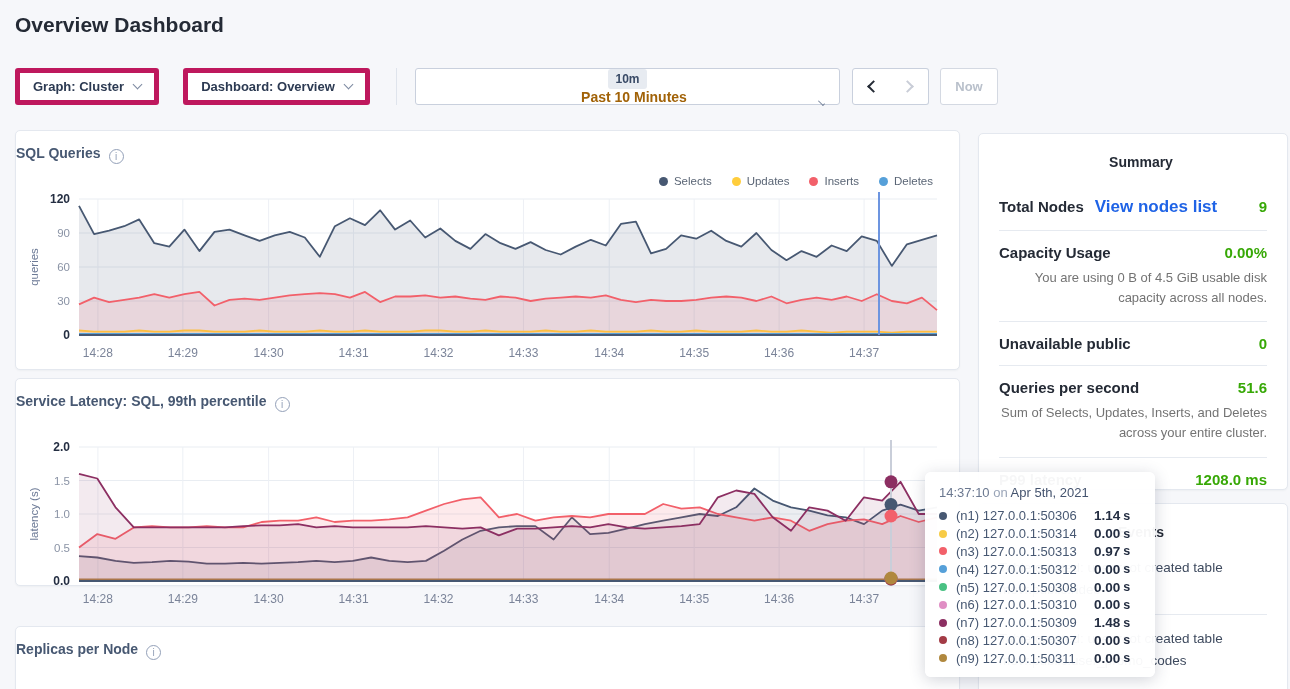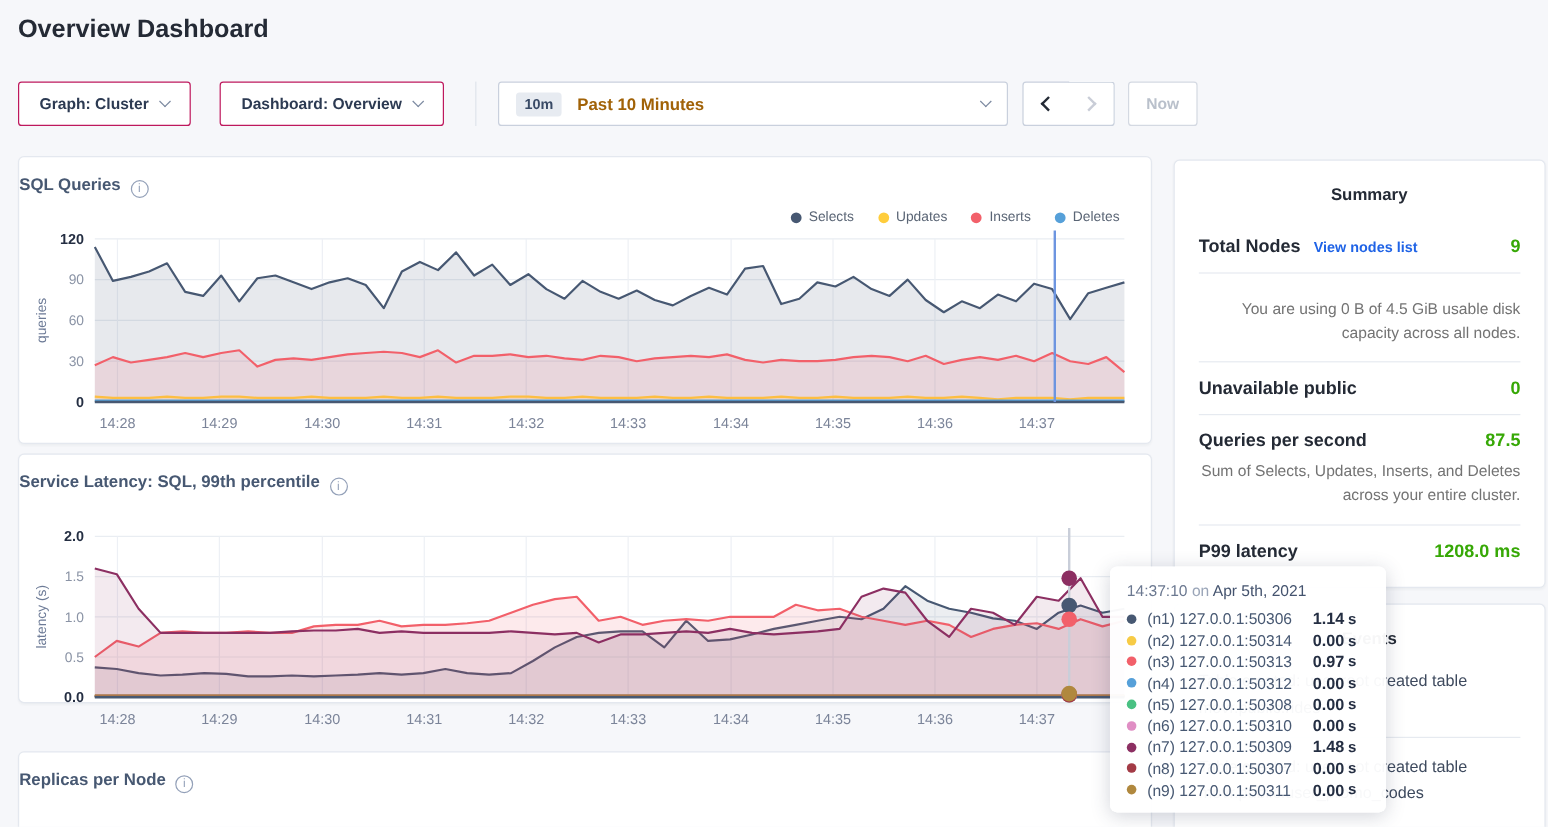--- a/index.html
+++ b/index.html
@@ -2,26 +2,26 @@
 <html><head>
 <meta charset="utf-8">
 <style>
   * { margin:0; padding:0; box-sizing:border-box; }
   html,body { width:1290px; height:689px; overflow:hidden; }
   body { position:relative; background:#f6f7fa; font-family:"Liberation Sans", sans-serif; }
 
   .page-title { position:absolute; left:15px; top:13px; font-size:21px; font-weight:700; color:#242a35; }
 
   
-  .dd { position:absolute; top:68px; height:37px; background:#fff; border:1px solid #be185d; border-radius:3px;
+  .dd { position:absolute; top:68px; height:37px; background:#fff; border:5px solid #be185d; border-radius:3px;
         display:flex; align-items:center; justify-content:center; gap:10px; font-size:13px; font-weight:700; color:#2c3a52; cursor:pointer; }
   .chev { width:7px; height:7px; border-right:1.6px solid #7c89a0; border-bottom:1.6px solid #7c89a0; transform:rotate(45deg); margin-top:-4px; }
   .tb-divider { position:absolute; left:396px; top:68px; width:1px; height:37px; background:#dfe4ec; }
   .timebox { position:absolute; left:415px; top:68px; width:425px; height:37px; background:#fff; border:1px solid #c9d0dd;
-             border-radius:3px; display:flex; align-items:center; padding:0 14px; cursor:pointer; }
+             border-radius:3px; display:flex; align-items:center; padding:0 14px; cursor:pointer;flex-direction:column; }
   .timebadge { background:#e7ebf1; border-radius:3px; padding:3px 7px; font-size:12px; font-weight:700; color:#394a66; }
   .timelabel { margin-left:13px; font-size:14px; font-weight:700; color:#a16207; }
   .timebox .chev { margin-left:auto; }
   .navbtn { position:absolute; top:68px; height:37px; width:39px; background:#fff; border:1px solid #c9d0dd;
             display:flex; align-items:center; justify-content:center; cursor:pointer; }
   .navbtn.prev { left:852px; border-radius:3px 0 0 3px; }
   .navbtn.next { left:890px; border-left:none; border-radius:0 3px 3px 0; }
   .arr { width:9px; height:9px; }
   .arr.l { border-left:2.4px solid #242a35; border-bottom:2.4px solid #242a35; transform:rotate(45deg); margin-left:4px; }
   .arr.r { border-right:2.4px solid #c9cdd7; border-top:2.4px solid #c9cdd7; transform:rotate(45deg); margin-right:4px; }
@@ -41,21 +41,21 @@
   .chart-svg { position:absolute; left:8px; top:58px; }
 
   
   #card-summary { left:978px; top:133px; width:310px; height:357px; }
   .panel-title { position:absolute; top:20px; left:16px; right:0; text-align:center; font-size:14px; font-weight:700; color:#242a35; }
   .summary-rows { position:absolute; top:50px; left:20px; right:20px; }
   .srow { padding:13px 0; border-bottom:1px solid #e6eaf0;text-align:right; }
   .srow:last-child { border-bottom:none; }
   .srow-head { display:flex; align-items:baseline; }
   .srow-label { font-size:15px; font-weight:700; color:#242a35; }
-  .srow-link { font-size:12px; font-weight:700; color:#1f63e6; margin-left:11px; text-decoration:none; cursor:pointer; }
+  .srow-link { font-size:17px; font-weight:700; color:#1f63e6; margin-left:11px; text-decoration:none; cursor:pointer; }
   .srow-value { margin-left:auto; font-size:15px; font-weight:700; color:#37a806; }
   .srow-desc { margin-top:7px; font-size:13px; line-height:1.55; color:#737373; }
 
   
   #card-events { left:978px; top:503px; width:310px; height:230px; }
   .events-list { position:absolute; top:40px; left:20px; right:20px; }
   .event-item { padding:13px 0; font-size:13.5px; line-height:22px; color:#3e4a5e; border-bottom:1px solid #e6eaf0; }
   .event-item:last-child { border-bottom:none; }
 
   
@@ -232,32 +232,36 @@
   <div class="panel-title">Summary</div>
   <div class="summary-rows" id="summary-rows">
       <div class="srow">
         <div class="srow-head">
           <span class="srow-label">Total Nodes</span>
           <a class="srow-link">View nodes list</a>
           <span class="srow-value">9</span>
         </div>
       </div>
       <div class="srow">
+        <div class="srow-head">
+          <span class="srow-label">Capacity Usage</span>
+          <span class="srow-value">0.00%</span>
+        </div>
         <div class="srow-desc">You are using 0 B of 4.5 GiB usable disk capacity across all nodes.</div>
       </div>
       <div class="srow">
         <div class="srow-head">
           <span class="srow-label">Unavailable public</span>
           <span class="srow-value">0</span>
         </div>
       </div>
       <div class="srow">
         <div class="srow-head">
           <span class="srow-label">Queries per second</span>
-          <span class="srow-value">87.5</span>
+          <span class="srow-value">51.6</span>
         </div>
         <div class="srow-desc">Sum of Selects, Updates, Inserts, and Deletes across your entire cluster.</div>
       </div>
       <div class="srow">
         <div class="srow-head">
           <span class="srow-label">P99 latency</span>
           <span class="srow-value">1208.0 ms</span>
         </div>
       </div>
     </div>

